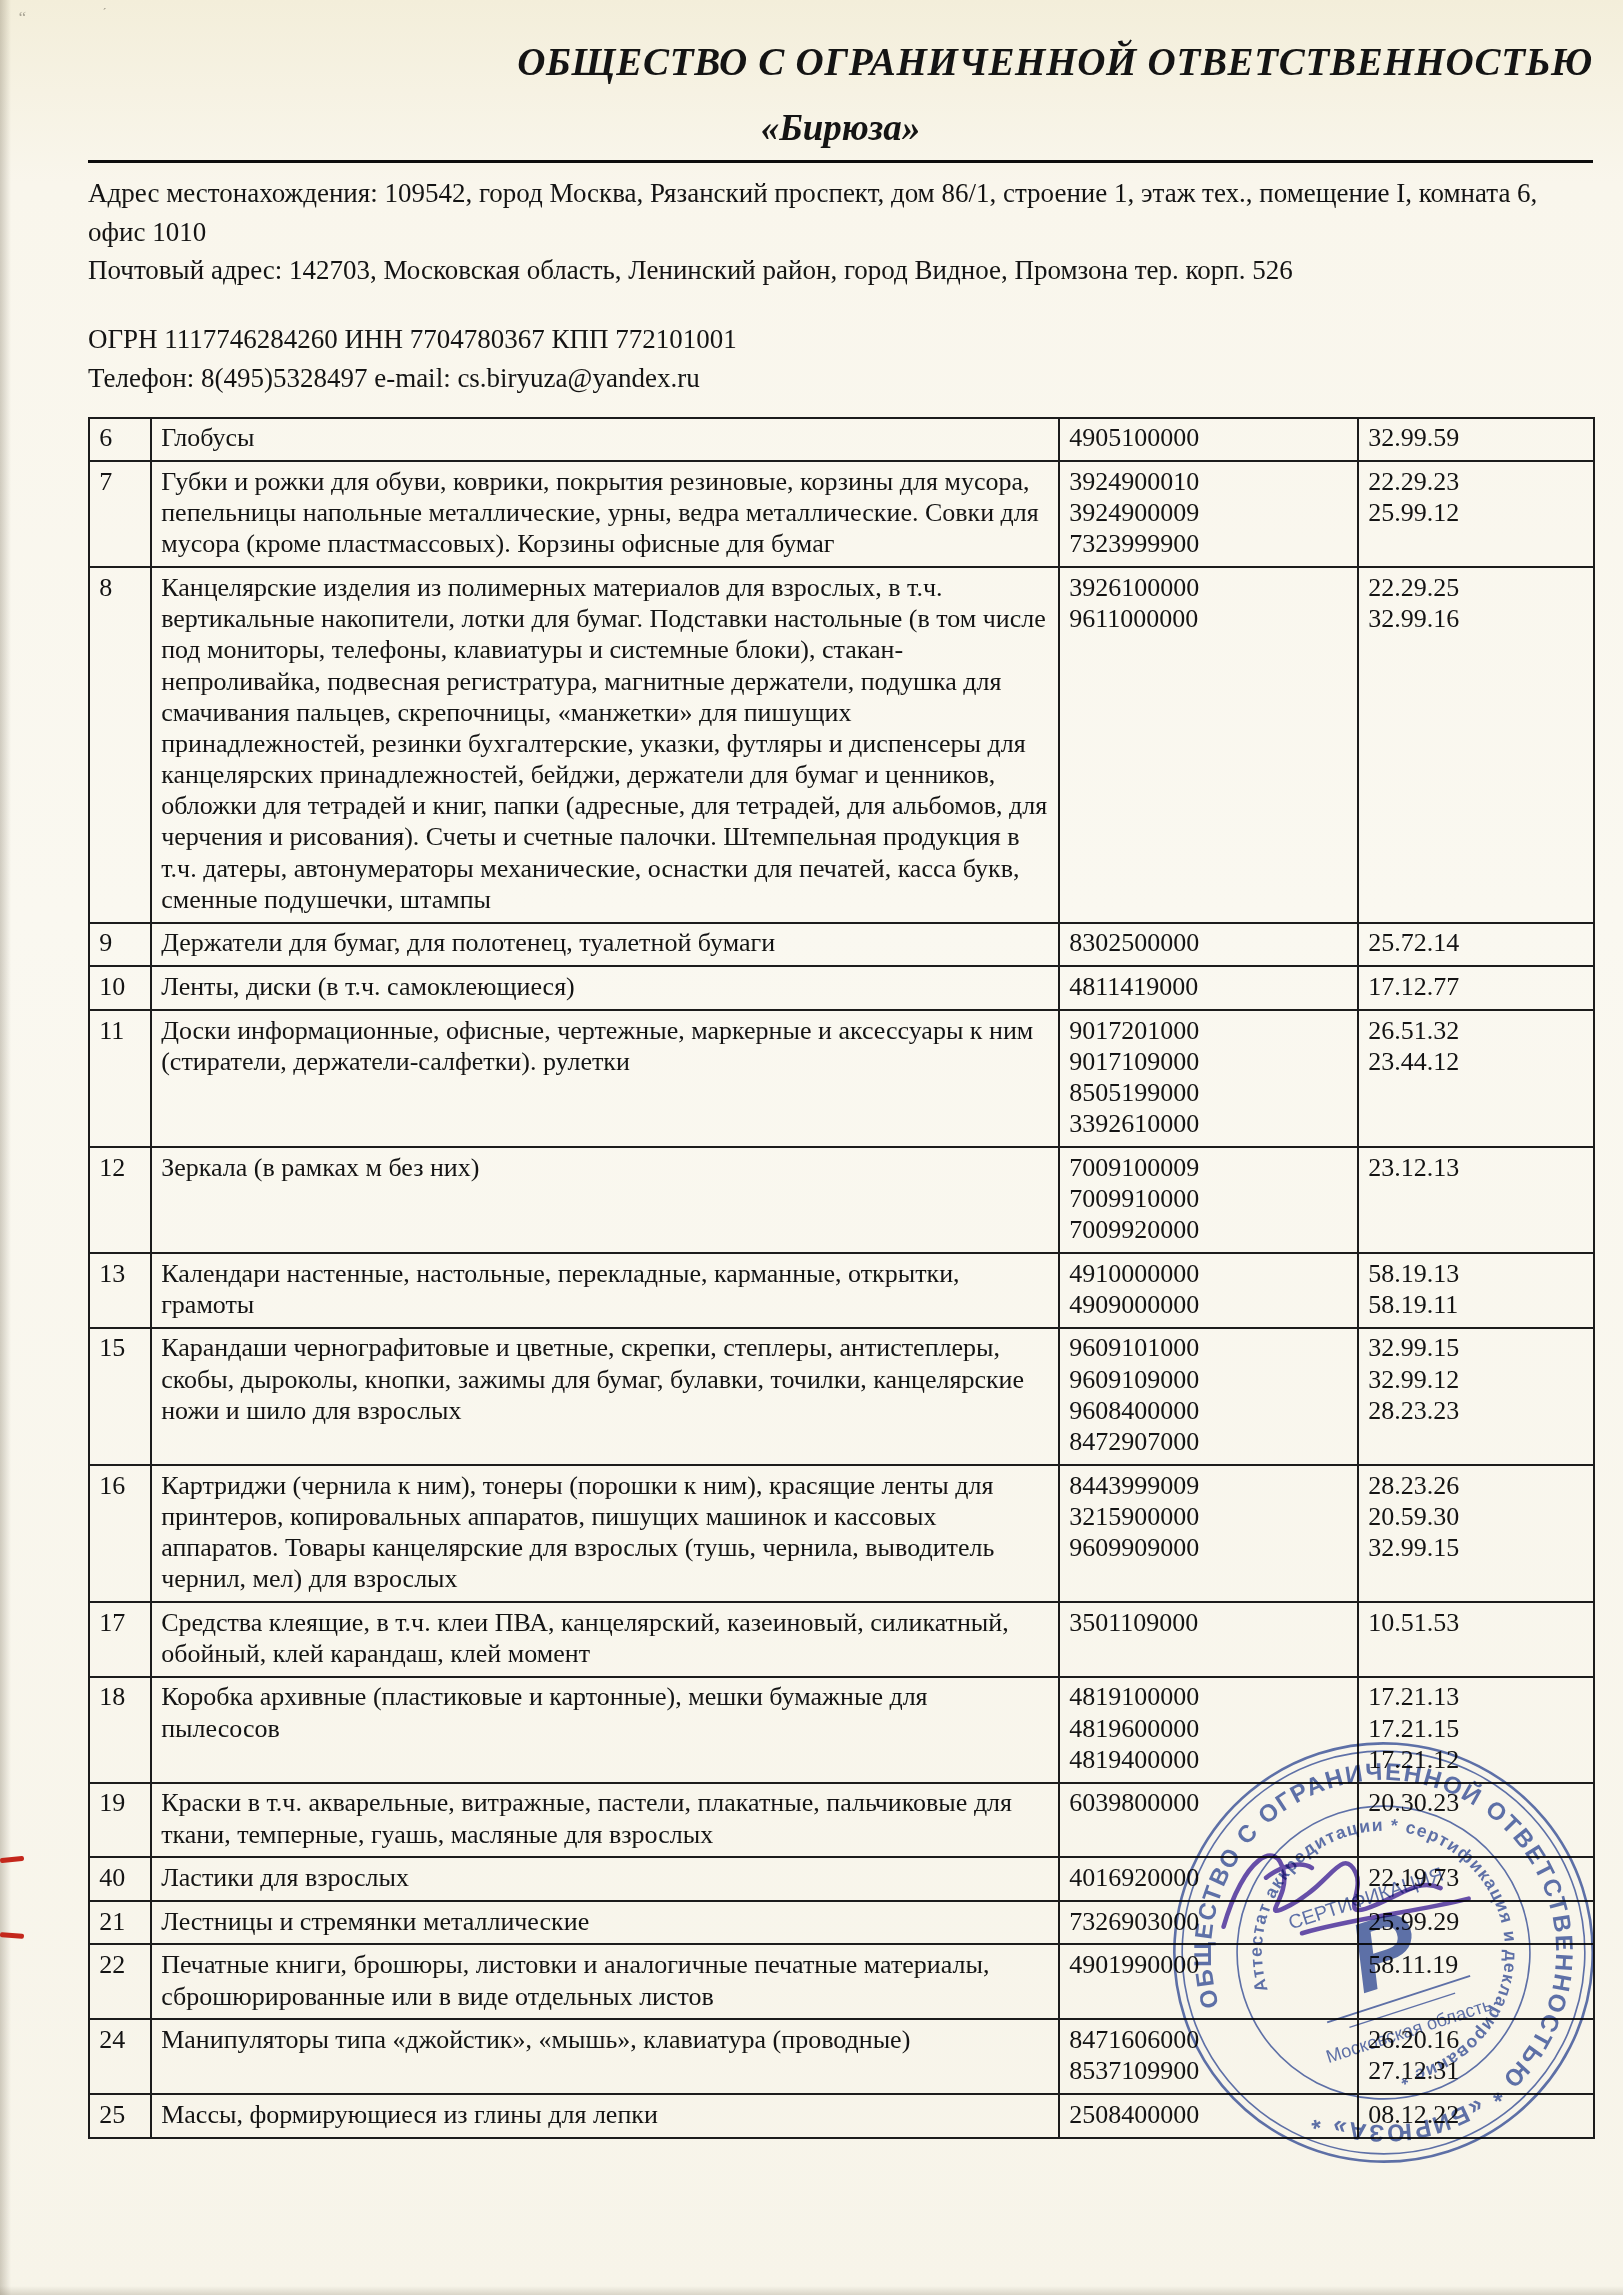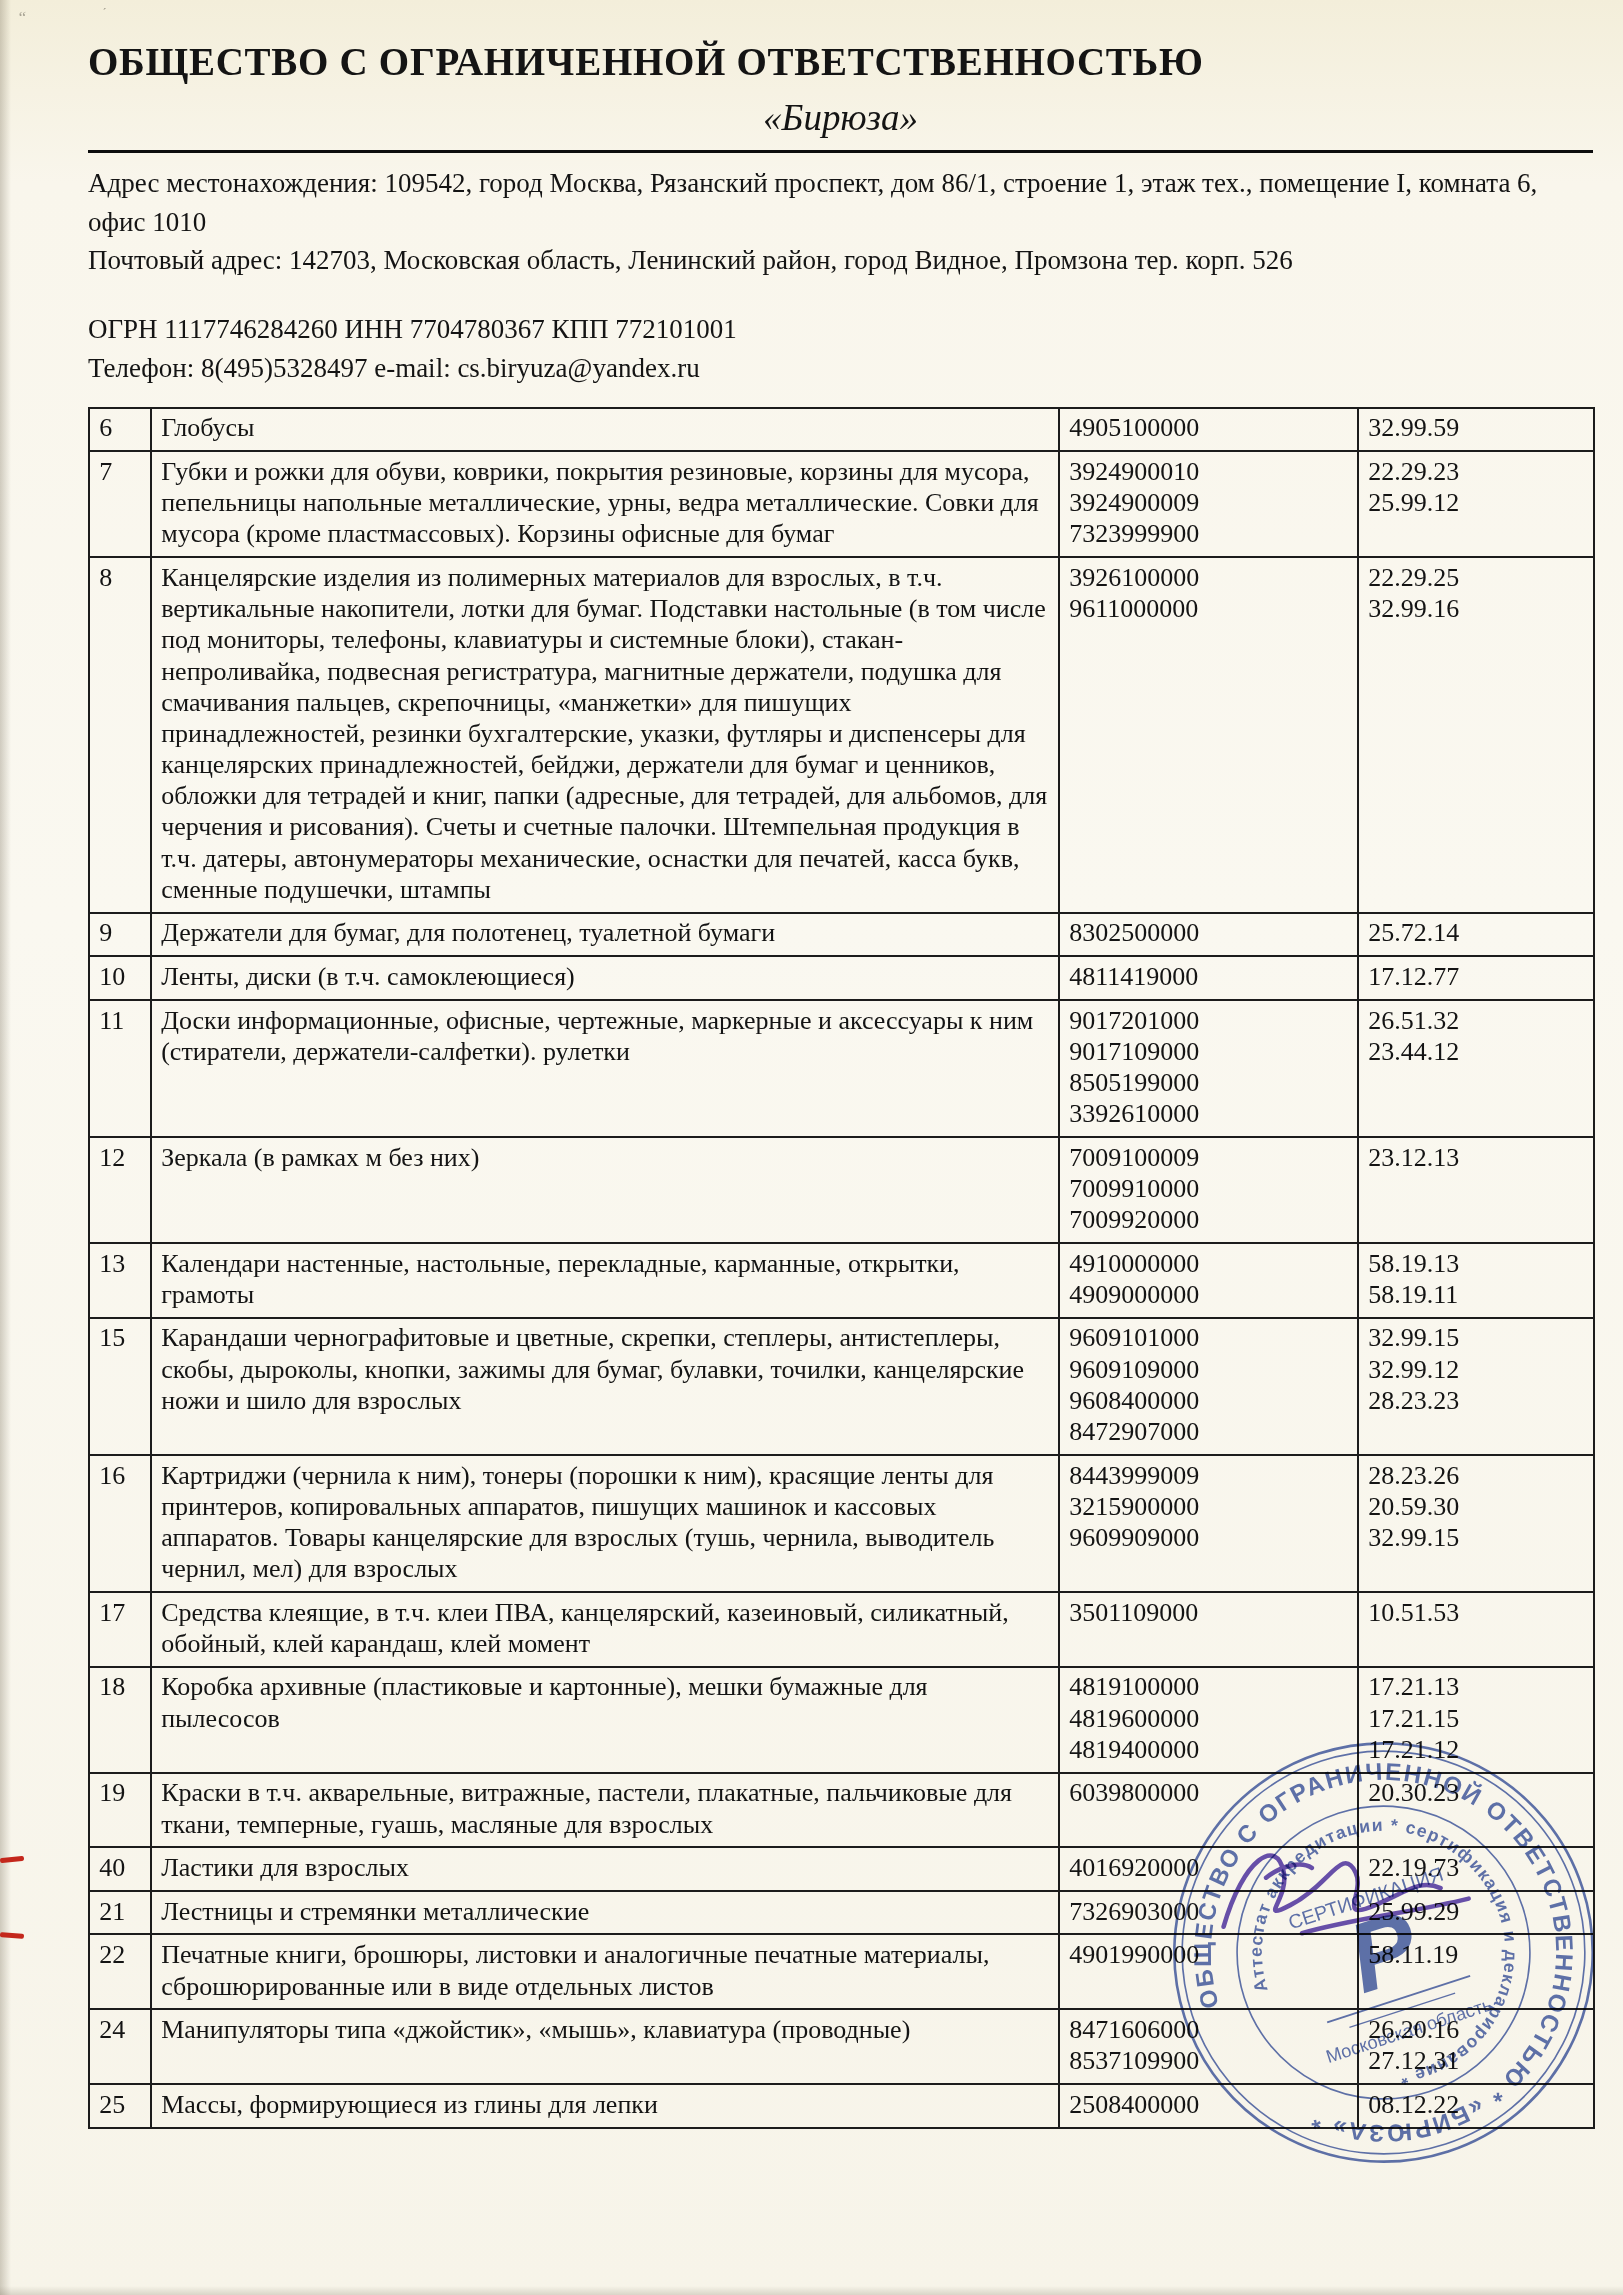--- a/index.html
+++ b/index.html
@@ -7,25 +7,25 @@
     width:1623px;height:2295px;position:relative;overflow:hidden;
     background:linear-gradient(180deg,#f3eeda 0%,#f9f6ec 8%,#faf8f0 40%,#f7f4e9 100%);
     font-family:"Liberation Serif", serif;color:#141414;
   }
   .scan-edge-left{position:absolute;left:0;top:0;width:10.5px;height:100%;
     background:linear-gradient(90deg,rgba(110,100,80,.30),rgba(110,100,80,0));}
   .scan-edge-bottom{position:absolute;left:0;bottom:0;width:100%;height:9.2px;
     background:linear-gradient(0deg,rgba(110,100,80,.22),rgba(110,100,80,0));}
   .page{padding:22px 30px 0 88px;position:relative;}
   .org-type{
-    text-align:left;font-weight:bold;font-size:39px;
+    text-align:right;font-weight:bold;font-style:italic;font-size:39px;
     letter-spacing:0.7px;margin-top:17px;
   }
   .org-name{
-    text-align:center;font-weight:normal;font-style:italic;font-size:37px;margin-top:12px;
+    text-align:center;font-weight:bold;font-style:italic;font-size:37px;margin-top:22px;
   }
   .head-rule{border:0;border-top:3.9px solid #0d0d0d;margin:10.5px 0 11.8px 0;}
   .addr{ text-align:left;font-size:27px;line-height:1.42;}
   .reg-block{text-align:left;font-size:27px;line-height:1.42;margin-top:31px;}
   table.products{
     width:100%;border-collapse:collapse;margin-top:19.6px;table-layout:fixed;
     font-size:26px;line-height:1.2;
   }
   table.products td{
     border:2px solid #1c1c1c;vertical-align:top;padding:3.9px 9.2px 6.5px 9.2px;

